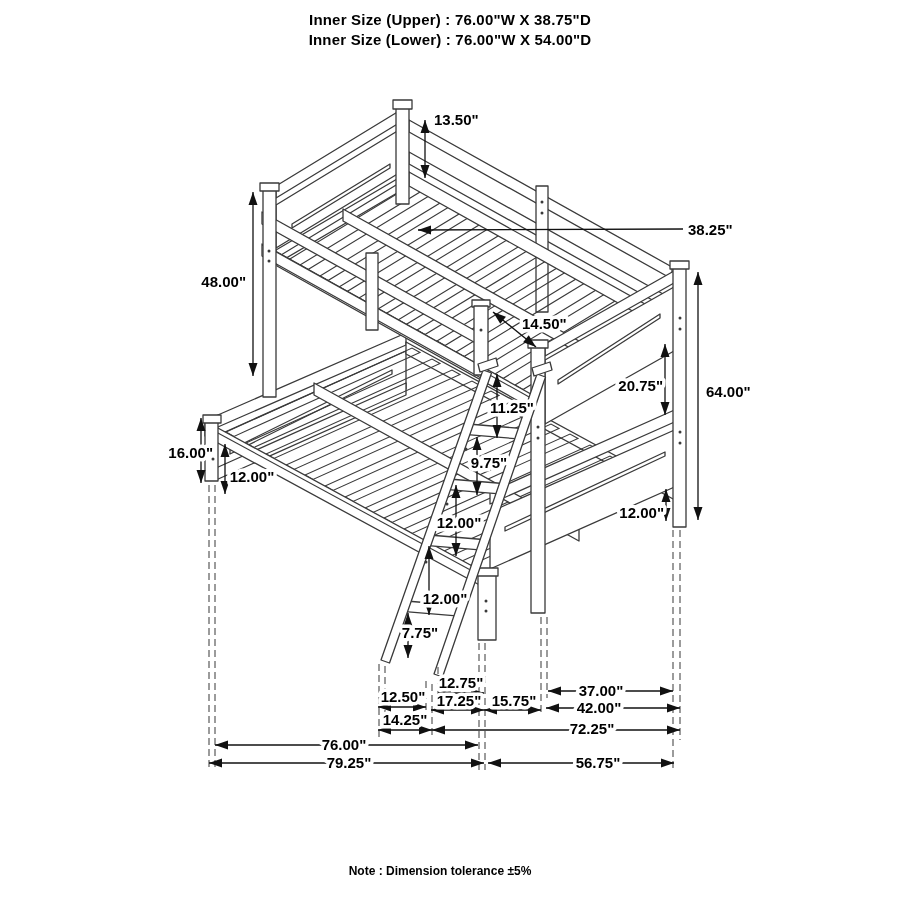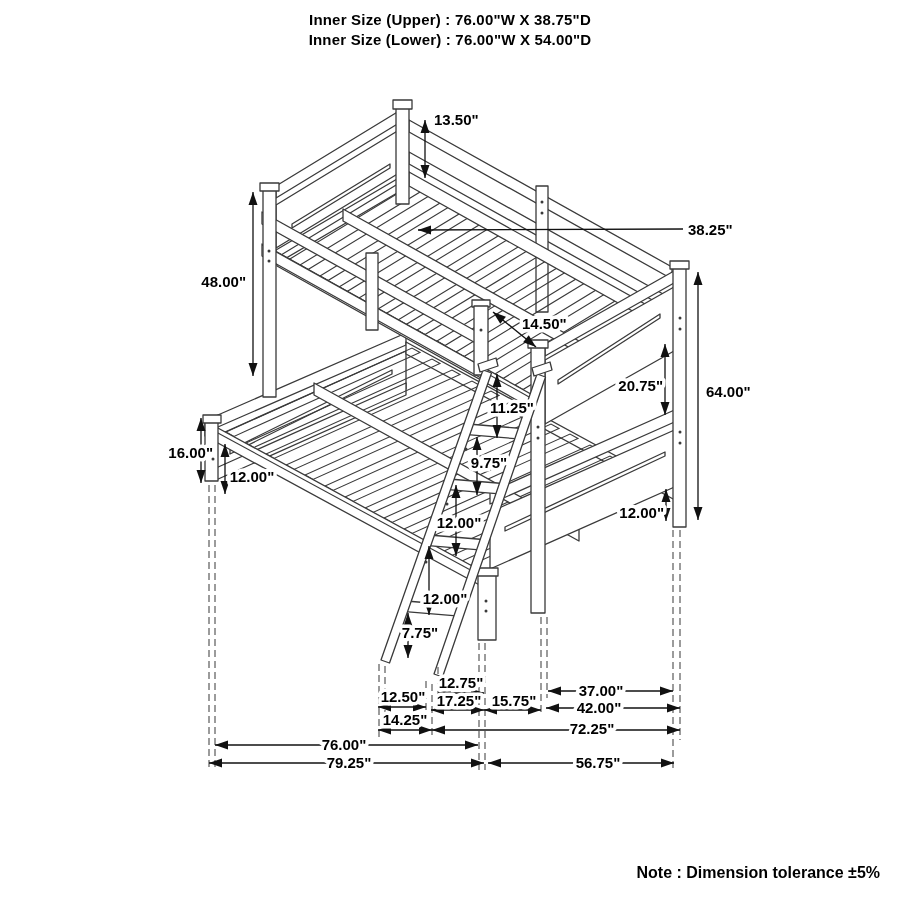--- a/index.html
+++ b/index.html
@@ -1,19 +1,19 @@
 <!DOCTYPE html>
 <html><head>
 <meta charset="utf-8">
 <style>
   html,body{margin:0;padding:0;background:#ffffff;}
   body{width:900px;height:900px;position:relative;font-family:"Liberation Sans",sans-serif;overflow:hidden;}
   .hdr{position:absolute;top:10px;left:0;width:900px;text-align:center;color:#000;}
   .hdr div{font-size:15px;font-weight:bold;line-height:20px;letter-spacing:0.2px;}
-  .note{position:absolute;top:864px;left:0;width:880px;text-align:right;font-size:16px;font-weight:bold;color:#000;}
+  .note{position:absolute;top:864px;left:0;width:880px;text-align:center;font-size:12px;font-weight:bold;color:#000;}
   svg{position:absolute;top:0;left:0;}
   .w{fill:#ffffff;stroke:#3a3a3a;stroke-width:1.3;stroke-linejoin:round;}
   .ln{fill:none;stroke:#3a3a3a;stroke-width:1.1;}
   .dash{fill:none;stroke:#4a4a4a;stroke-width:1.1;stroke-dasharray:7 4;}
   .dot{fill:#3a3a3a;stroke:none;}
   .dimline{stroke:#111;stroke-width:1.3;fill:none;}
   .dimhead{fill:#111;stroke:none;}
   .dimtext{font-family:"Liberation Sans",sans-serif;font-size:15px;font-weight:bold;fill:#000;
            paint-order:stroke;stroke:#ffffff;stroke-width:7px;stroke-linejoin:round;}
 </style>

